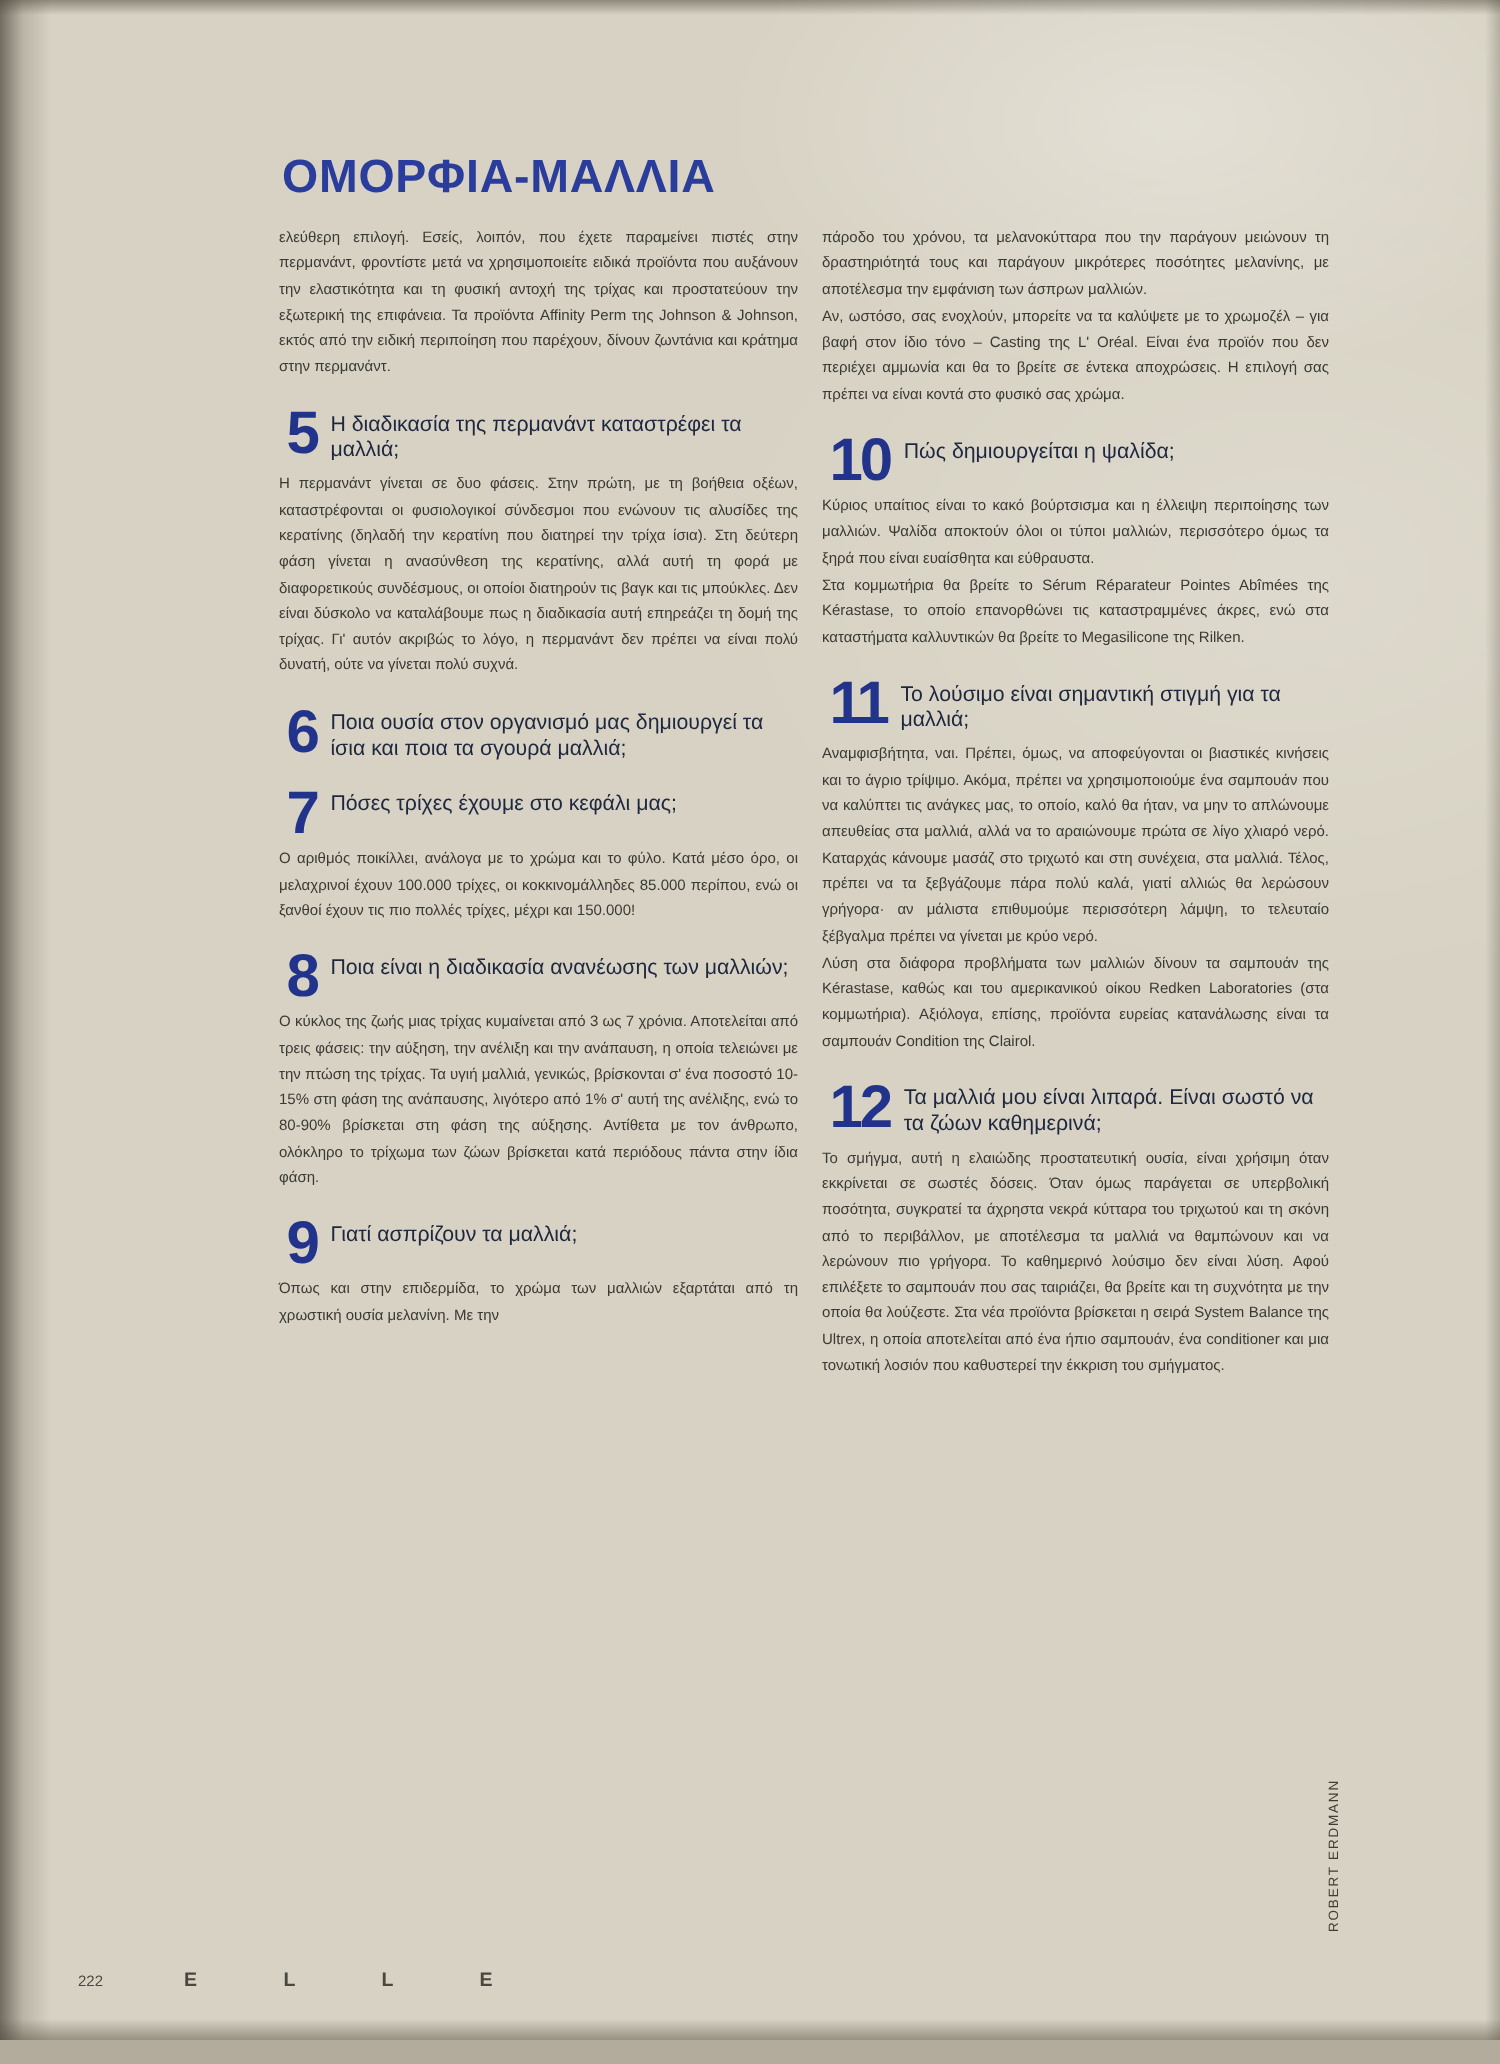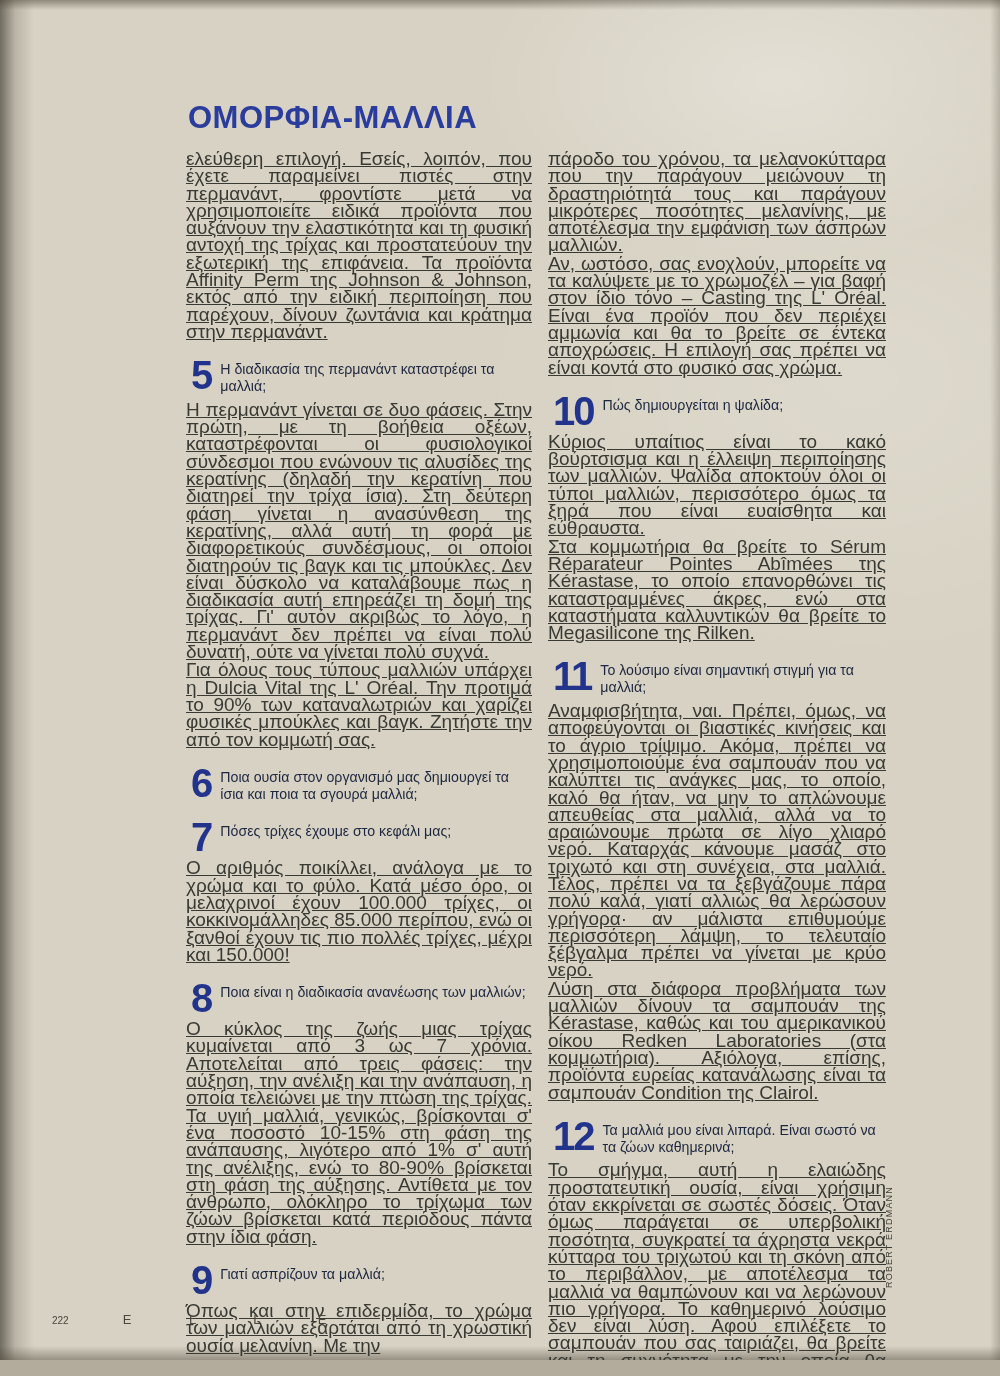--- a/index.html
+++ b/index.html
@@ -50,22 +50,22 @@
   }
 
   .columns {
     position:absolute; left:186px; top:150px; width:700px;
     display:flex; gap:16px;
   }
   .col-left  { width:346px; }
   .col-right { width:338px; }
 
   .body-p {
-    font-size:19px; line-height:17.3px;
-    color:#3a3a35; text-align:justify;text-decoration:underline;
+    font-size:10px; line-height:17.3px;
+    color:#3a3a35; text-align:justify;
   }
   .body-p + .body-p { margin-top:1px; }
 
   .section { margin-top:20px; }
   .sec-head { display:flex; align-items:flex-start; margin-bottom:6px; margin-left:5px; }
   .sec-num {
     font-size:40px; font-weight:bold; line-height:31px;
     color:#22338c; margin-right:9px; letter-spacing:-2px;
     flex:0 0 auto;
   }
@@ -80,21 +80,21 @@
     font-size:9px; letter-spacing:1.2px; color:#3f3d35;
     white-space:nowrap;
   }
 
   .footer {
     position:absolute; left:52px; top:1312px;
     display:flex; align-items:baseline; gap:20px;
     color:#49473f;
   }
   .footer .pagenum { font-size:10px; }
-  .footer .logo { font-size:13px; font-weight:normal; letter-spacing:27px;padding-left:34px; }
+  .footer .logo { font-size:13px; font-weight:bold; letter-spacing:27px;padding-left:34px; }
 </style>
 </head>
 <body>
 
 <div class="page">
 
   <div class="edge-left"></div>
   <div class="edge-top"></div>
   <div class="edge-bottom"></div>
   <div class="edge-right"></div>
@@ -107,21 +107,20 @@
     <div class="col-left">
 
       <p class="body-p">ελεύθερη επιλογή. Εσείς, λοιπόν, που έχετε παραμείνει πιστές στην περμανάντ, φροντίστε μετά να χρησιμοποιείτε ειδικά προϊόντα που αυξάνουν την ελαστικότητα και τη φυσική αντοχή της τρίχας και προστατεύουν την εξωτερική της επιφάνεια. Τα προϊόντα Affinity Perm της Johnson &amp; Johnson, εκτός από την ειδική περιποίηση που παρέχουν, δίνουν ζωντάνια και κράτημα στην περμανάντ.</p>
 
       <div class="section">
         <div class="sec-head">
           <span class="sec-num">5</span>
           <span class="sec-title">Η διαδικασία της περμανάντ καταστρέφει τα μαλλιά;</span>
         </div>
         <p class="body-p">Η περμανάντ γίνεται σε δυο φάσεις. Στην πρώτη, με τη βοήθεια οξέων, καταστρέφονται οι φυσιολογικοί σύνδεσμοι που ενώνουν τις αλυσίδες της κερατίνης (δηλαδή την κερατίνη που διατηρεί την τρίχα ίσια). Στη δεύτερη φάση γίνεται η ανασύνθεση της κερατίνης, αλλά αυτή τη φορά με διαφορετικούς συνδέσμους, οι οποίοι διατηρούν τις βαγκ και τις μπούκλες. Δεν είναι δύσκολο να καταλάβουμε πως η διαδικασία αυτή επηρεάζει τη δομή της τρίχας. Γι' αυτόν ακριβώς το λόγο, η περμανάντ δεν πρέπει να είναι πολύ δυνατή, ούτε να γίνεται πολύ συχνά.</p>
-        <p class="body-p">Για όλους τους τύπους μαλλιών υπάρχει η Dulcia Vital της L' Oréal. Την προτιμά το 90% των καταναλωτριών και χαρίζει φυσικές μπούκλες και βαγκ. Ζητήστε την από τον κομμωτή σας.</p>
       </div>
 
       <div class="section">
         <div class="sec-head">
           <span class="sec-num">6</span>
           <span class="sec-title">Ποια ουσία στον οργανισμό μας δημιουργεί τα ίσια και ποια τα σγουρά μαλλιά;</span>
         </div>
       </div>
 
       <div class="section">

